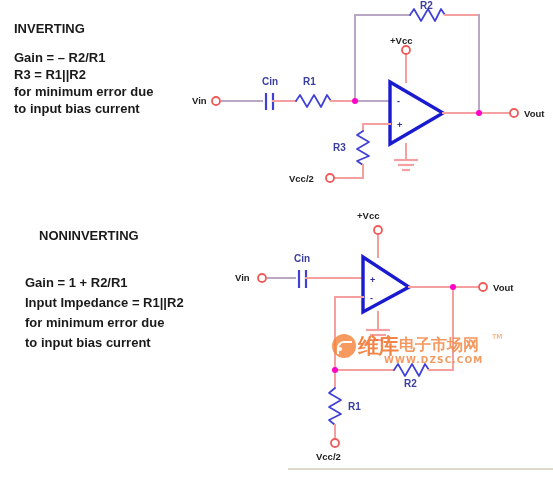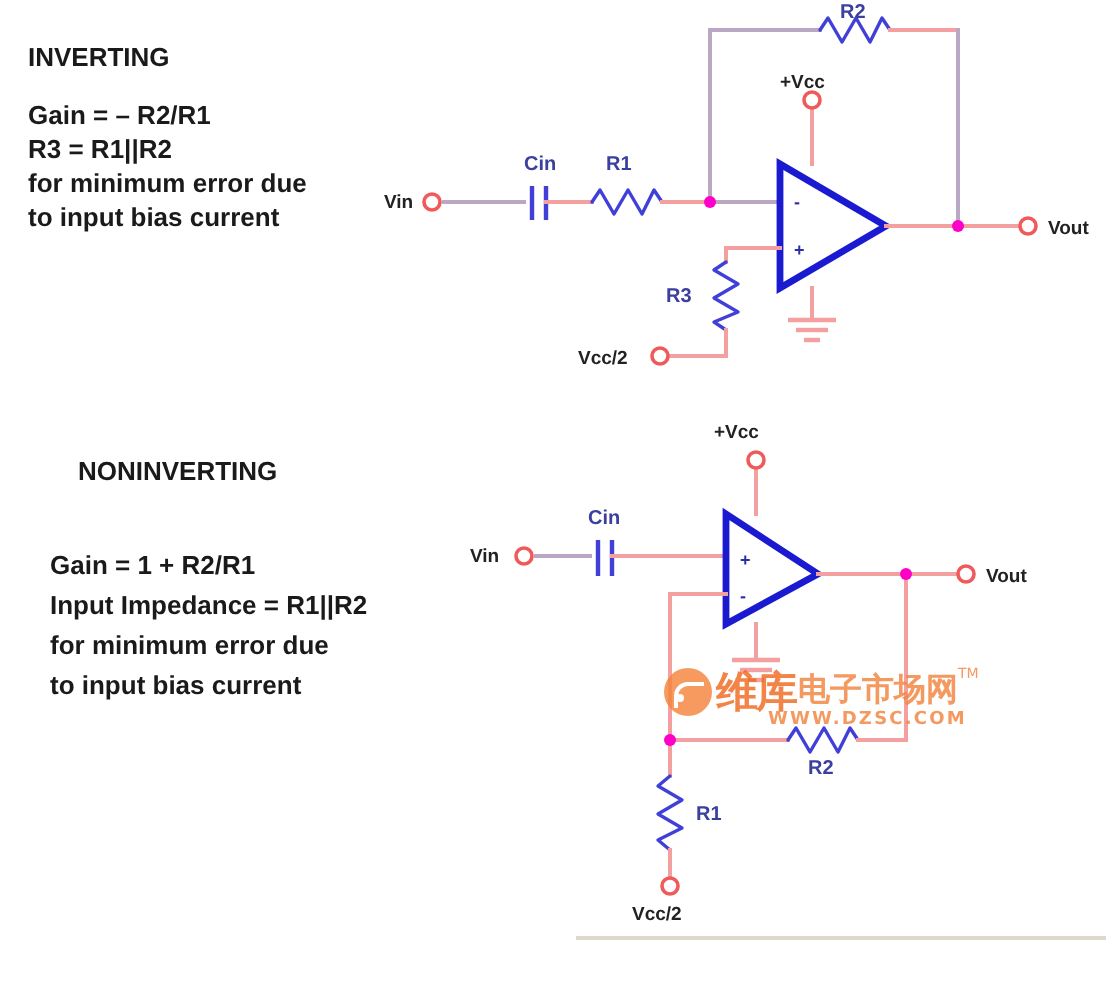--- a/index.html
+++ b/index.html
@@ -163,21 +163,21 @@
     font-weight: bold;
     color: #f2843f;
     line-height: 24px;
     margin-left: 1px;
   }
   .wm-tm {
     font-family: "DejaVu Sans", sans-serif;
     font-size: 7px;
     color: #f2843f;
     align-self: flex-start;
-    margin-left: 0;
+    margin-left: 13px;
   }
   .wm-url {
     font-family: "DejaVu Sans", sans-serif;
     font-size: 9px;
     font-weight: bold;
     color: #f2843f;
     letter-spacing: 1.1px;
     margin-left: 52px;
     margin-top: -4px;
   }

